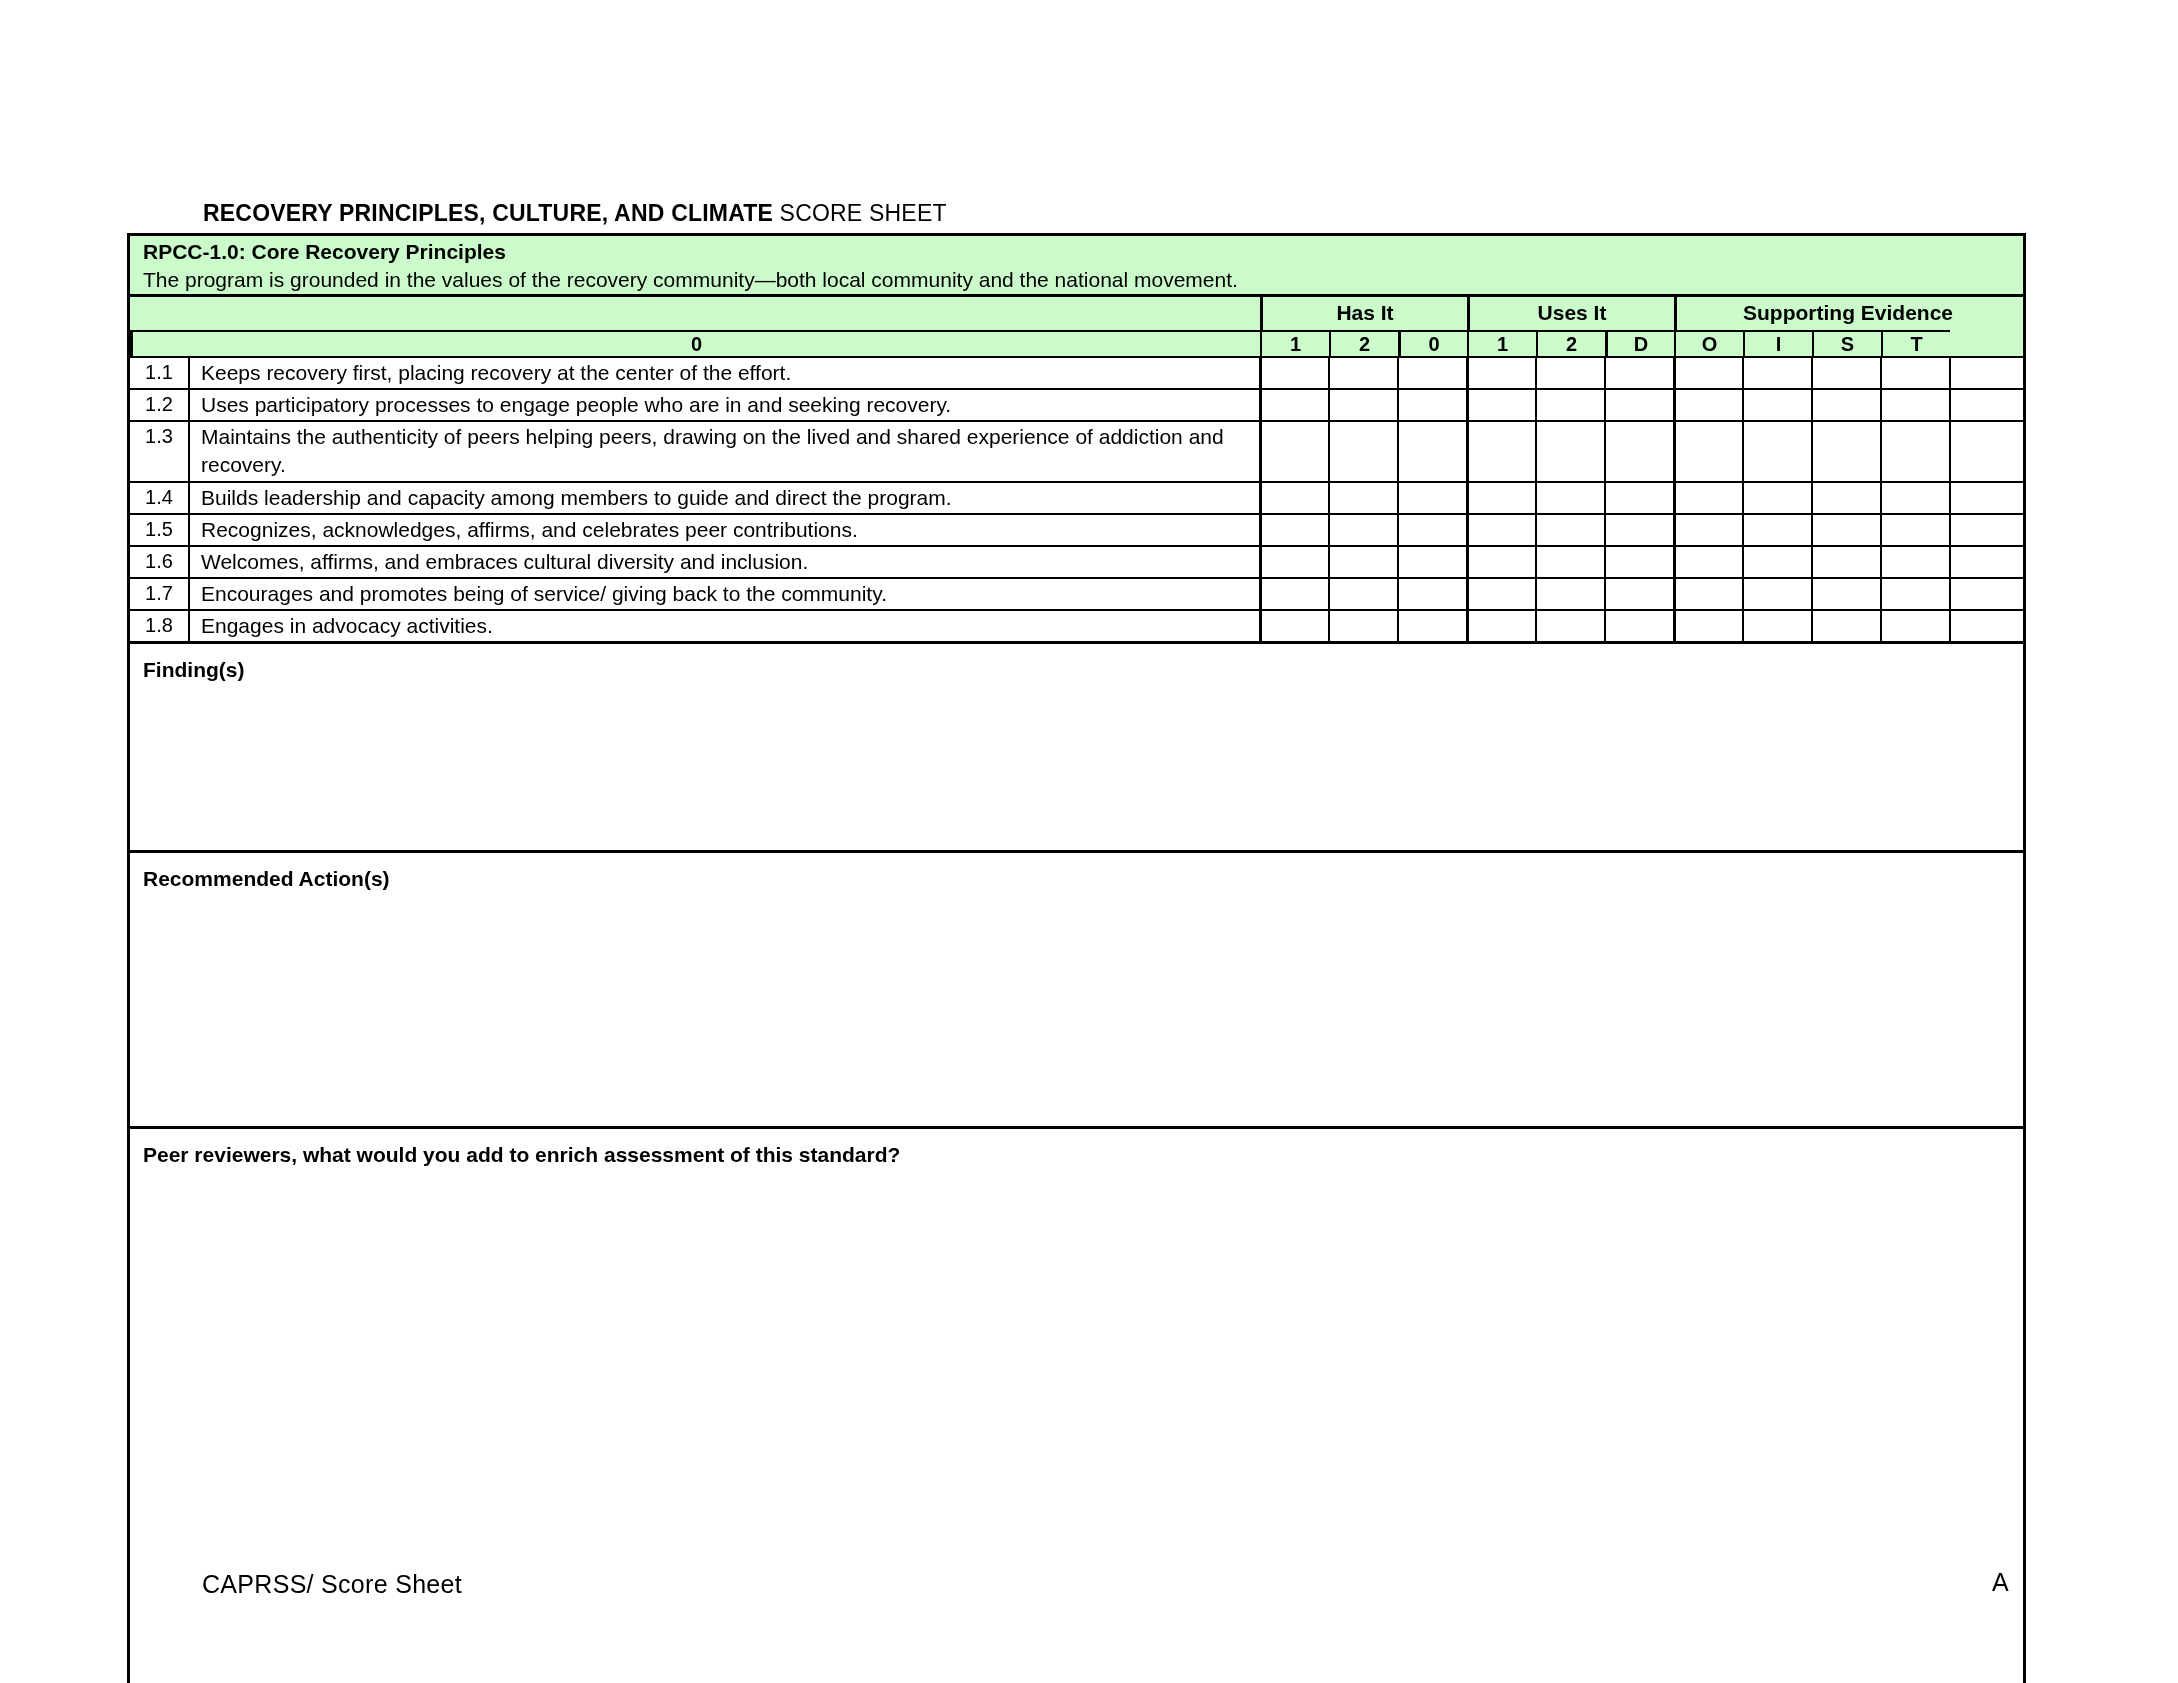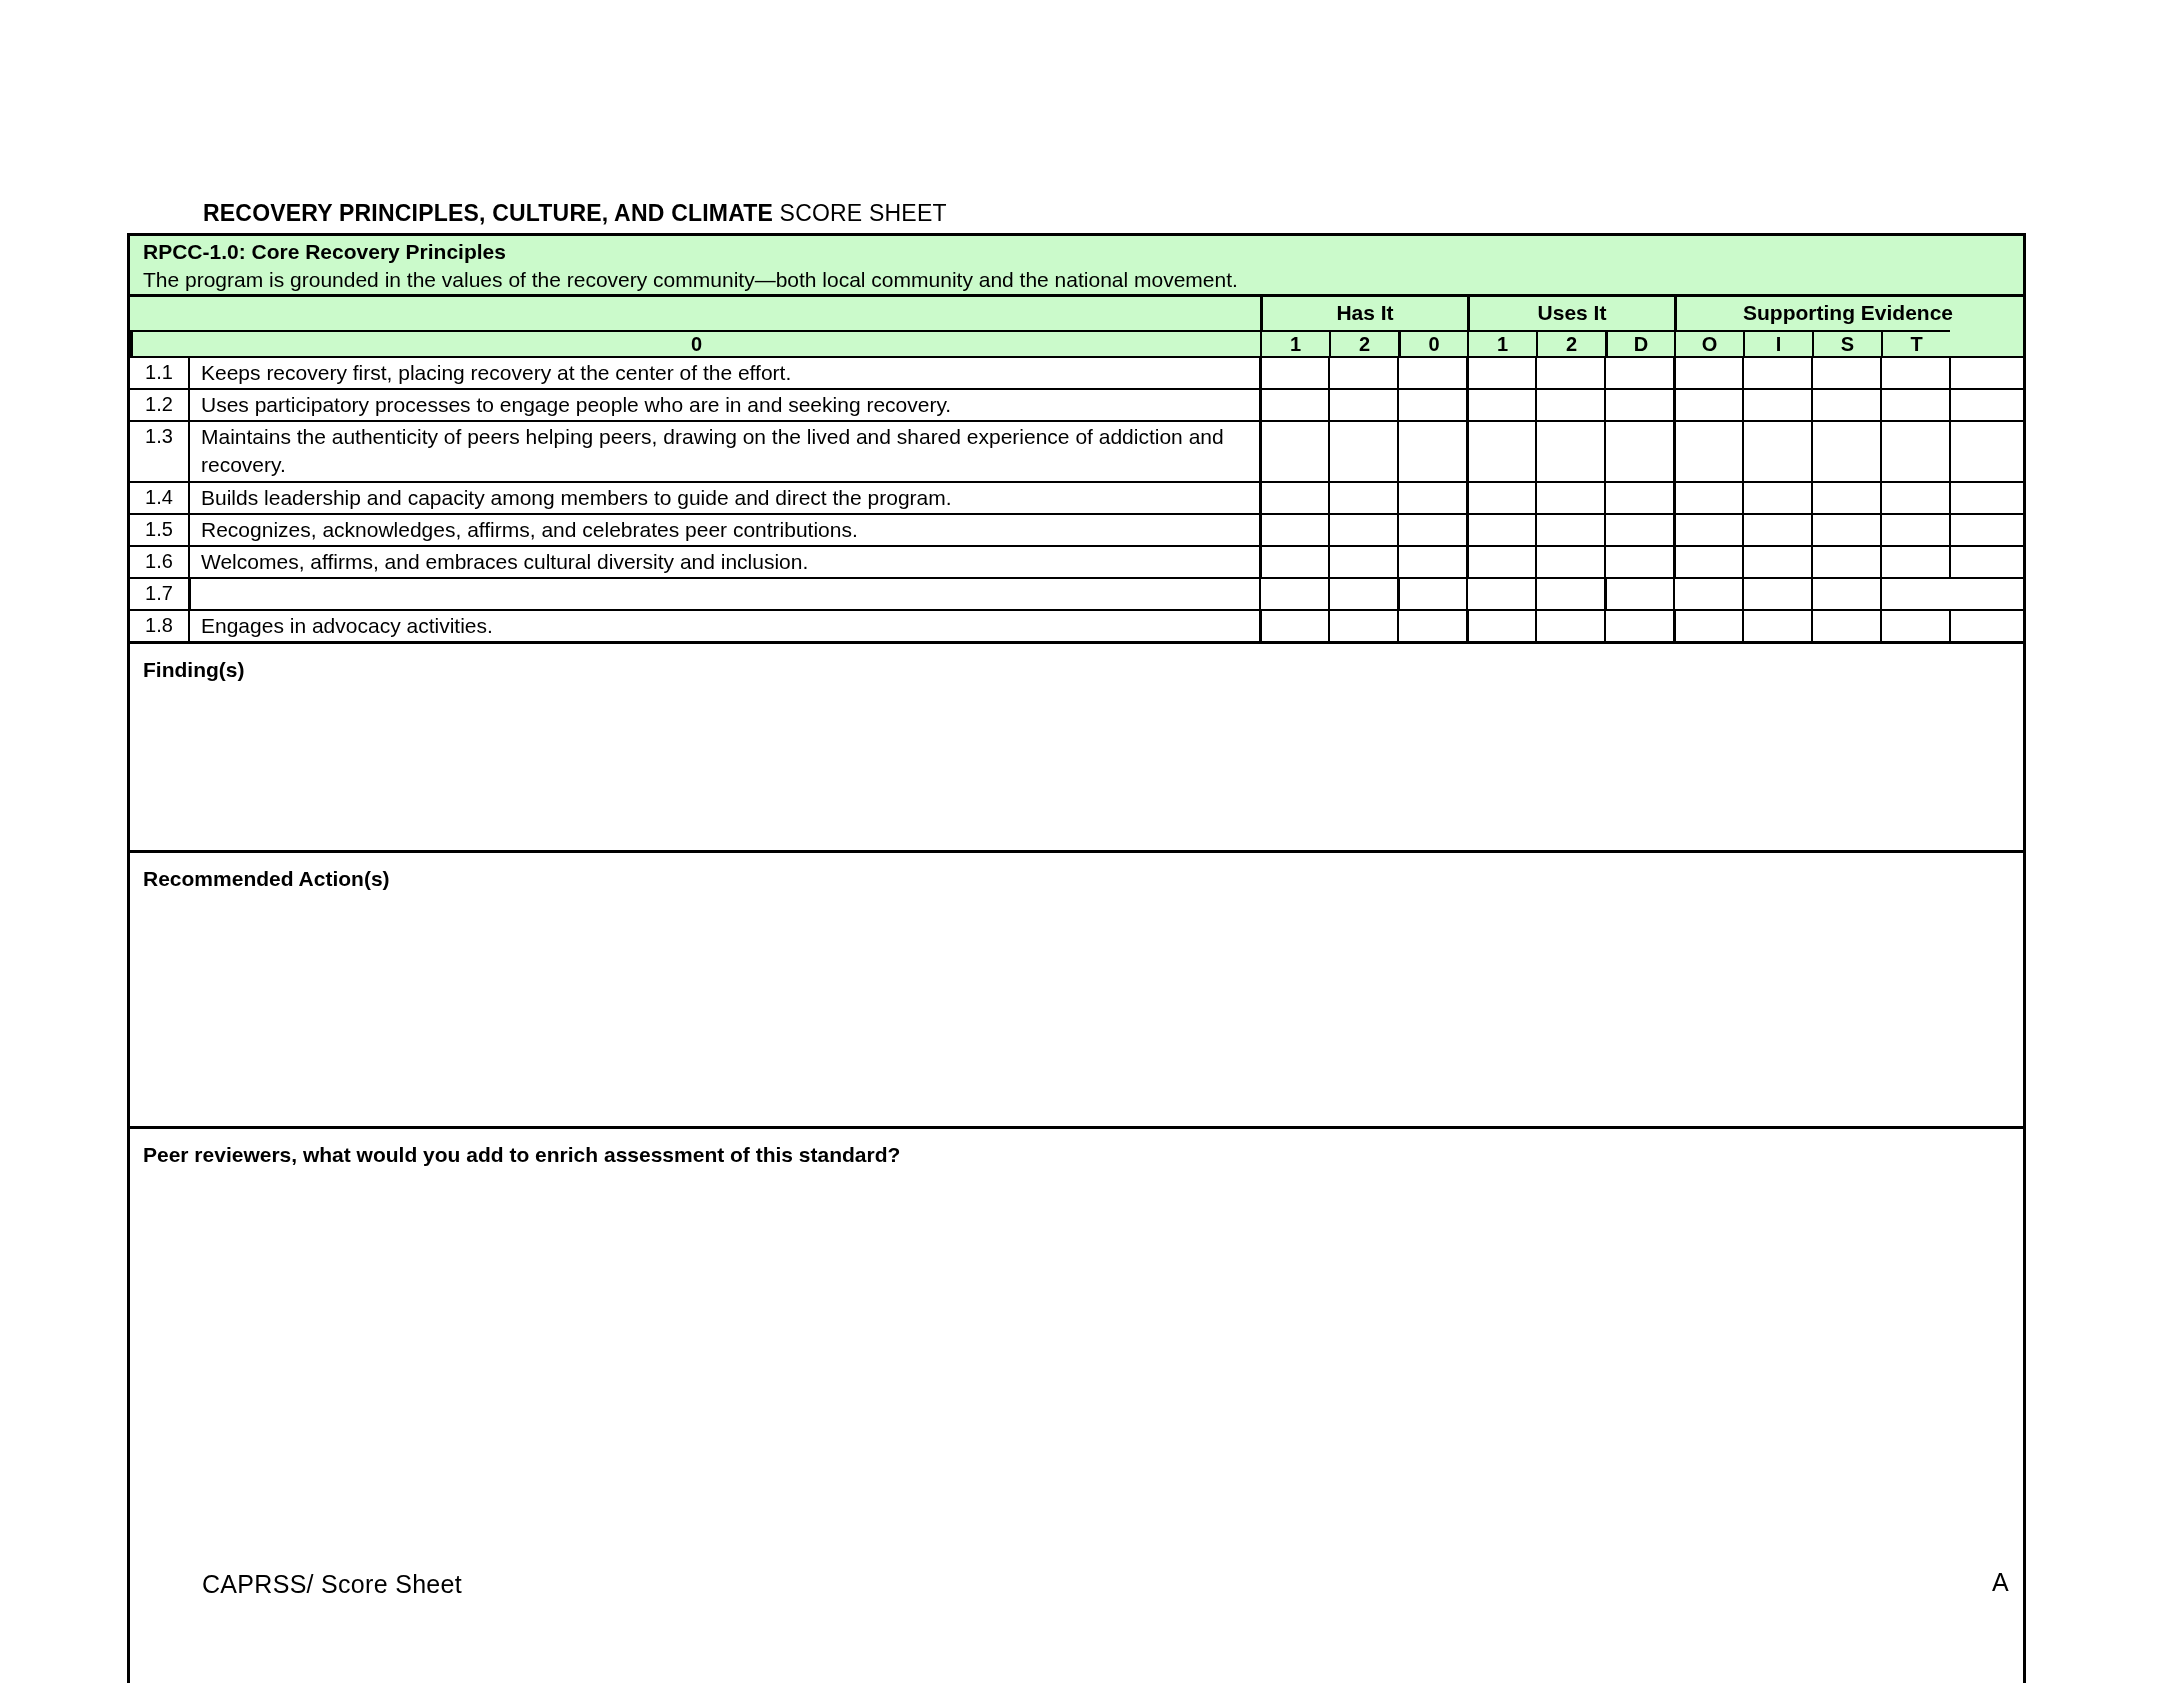--- a/index.html
+++ b/index.html
@@ -256,20 +256,21 @@
           <div class="score-cell"></div>
           <div class="score-cell"></div>
           <div class="score-cell gs"></div>
           <div class="score-cell"></div>
           <div class="score-cell"></div>
           <div class="score-cell"></div>
           <div class="score-cell"></div>
         </div>
       <div class="crow">
         <div class="cnum">1.7</div>
+        <div class="ctext">Encourages and promotes being of service/ giving back to the community.</div>
       <div class="score-cell gs"></div>
           <div class="score-cell"></div>
           <div class="score-cell"></div>
           <div class="score-cell gs"></div>
           <div class="score-cell"></div>
           <div class="score-cell"></div>
           <div class="score-cell gs"></div>
           <div class="score-cell"></div>
           <div class="score-cell"></div>
           <div class="score-cell"></div>

